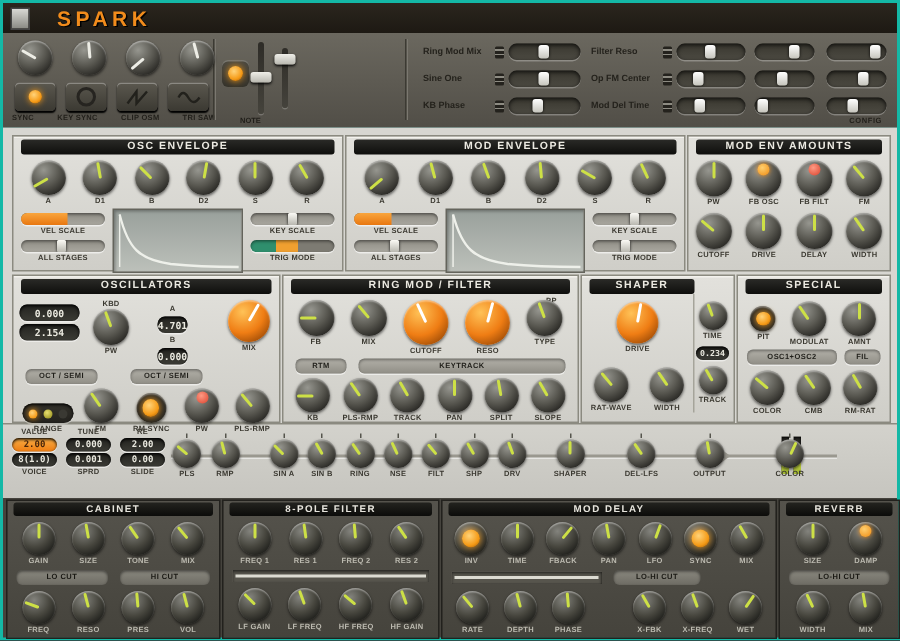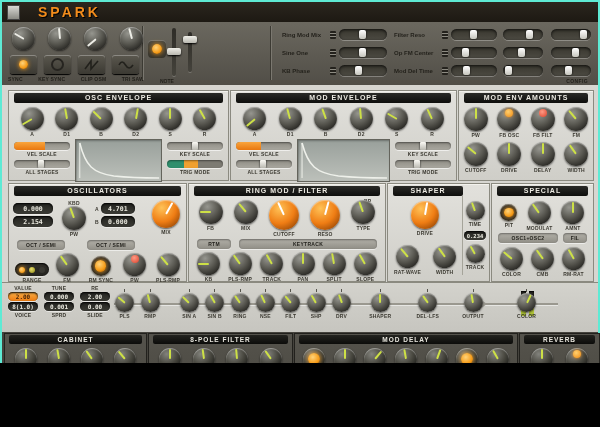--- a/index.html
+++ b/index.html
@@ -1,17 +1,17 @@
 <!DOCTYPE html>
 <html><head>
 <meta charset="utf-8">
 <style>
   html,body{margin:0;padding:0;background:#000;}
   body{width:600px;height:427px;position:relative;font-family:"Liberation Sans",sans-serif;-webkit-font-smoothing:none;}
-  #root{position:absolute;left:0;top:0;width:600px;height:363px;background:#5eead4;overflow:hidden;}
+  #root{position:absolute;left:0;top:0;width:600px;height:427px;background:#14b8a6;overflow:hidden;}
 
   
   .titlebar{position:absolute;left:2px;top:2px;width:596px;height:20px;background:linear-gradient(#2b261e,#1d1913);display:flex;align-items:center;}
   .winicon{width:11px;height:13px;margin-left:5px;background:linear-gradient(#d8d8d4,#8a8a84);border:1px solid #444;}
   .logo{margin-left:18px;font-size:14px;font-weight:bold;letter-spacing:3px;color:#f28c1c;text-shadow:1px 1px 0 #000;}
 
   
   .topstrip{position:absolute;left:2px;top:22px;width:596px;height:63px;background:linear-gradient(#6b685f,#514e47);border-bottom:2px solid #14130f;}
   .tknobs{position:absolute;left:10px;top:5px;display:flex;gap:13px;}
   .tknobs .knob{--s:23px}
@@ -76,21 +76,21 @@
   .graph{flex:1;height:41px;margin:0 5px;background:linear-gradient(#99a09b,#bcc0ba);border:1px solid #64645c;box-shadow:inset 1px 1px 2px rgba(0,0,0,.3);}
   .graph svg{display:block;width:100%;height:100%;}
 
   
   .amt-row{display:flex;justify-content:space-around;padding-top:4px;}
   .amt-row .knob{--s:24px;}
 
   
   .osc-top{display:flex;align-items:flex-start;padding:4px 4px 0 4px;gap:4px;}
   .dstack{display:flex;flex-direction:column;gap:2px;width:40px;margin-top:3px;}
-  .dstack .row{display:flex;align-items:center;gap:2px;}
+  .dstack .row{display:flex;align-items:center;gap:2px;flex-direction:column;}
   .dstack .pre{font-size:5px;font-weight:bold;color:#3b3931;}
   .dstack .lcd{flex:1;}
   .pwcol{display:flex;flex-direction:column;align-items:center;width:34px;}
   .osc-top .t-o{margin-left:auto;margin-right:2px;}
   .osc-bars{display:flex;gap:22px;padding:3px 8px 0 8px;}
   .osc-bars .lbar{width:48px;}
   .osc-bottom{display:flex;align-items:flex-end;justify-content:space-between;padding:3px 6px 0 6px;}
   .osc-bottom .knob{--s:23px;}
   .ledbox{width:30px;height:13px;border-radius:7px;background:linear-gradient(#34322c,#23221e);box-shadow:inset 0 1px 2px #000,0 1px 0 rgba(255,255,255,.35);display:flex;align-items:center;justify-content:space-around;padding:0 2px;}
   .ledbox .dot{width:6px;height:6px;border-radius:50%;background:#3a3933;}

